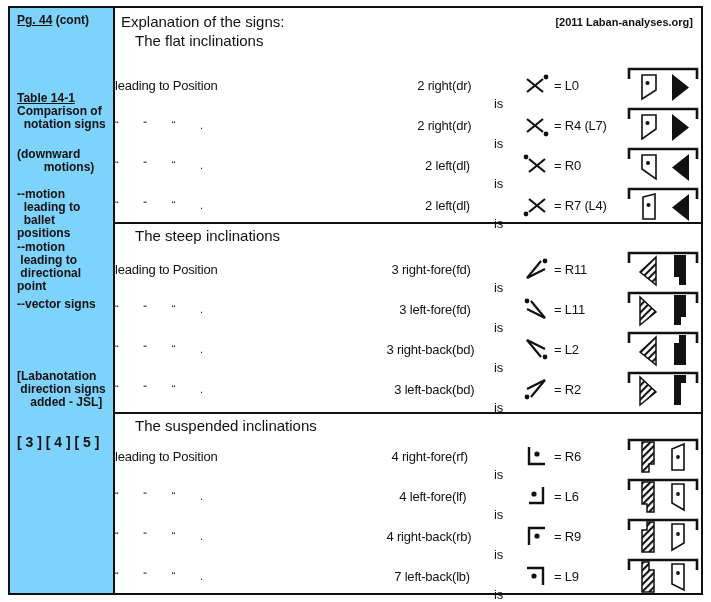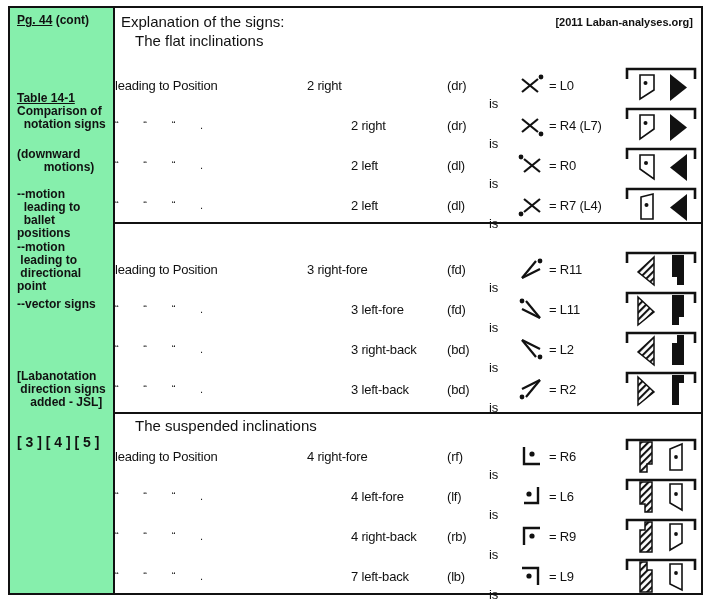--- a/index.html
+++ b/index.html
@@ -1,34 +1,34 @@
 <!DOCTYPE html>
 <html><head>
 <meta charset="utf-8">
 <style>
   html,body{margin:0;padding:0;background:#fff;}
   #page{position:relative;width:711px;height:602px;background:#fff;
         font-family:"Liberation Sans", sans-serif;color:#111;overflow:hidden;}
   #frame{position:absolute;left:8px;top:6px;width:691px;height:585px;border:2px solid #111;}
   
-  #sidebar{position:absolute;left:0;top:0;width:103px;height:100%;background:#86efac;
+  #sidebar{position:absolute;left:0;top:0;width:103px;height:100%;background:#7dd3fc;
            border-right:2px solid #111;font-size:12px;font-weight:bold;line-height:13px;}
   .sb{position:absolute;left:7px;right:2px;white-space:pre-wrap;}
   .u{text-decoration:underline;}
   
   #main{position:absolute;left:105px;top:0;right:0;bottom:0;border-radius:24px;}
   .title{position:absolute;top:5px;left:6px;font-size:15px;}
   .credit{position:absolute;top:8px;right:8px;font-size:11px;font-weight:bold;}
   .heading{position:absolute;left:20px;font-size:15px;}
   .divider{position:absolute;left:0;right:0;border-top:2px solid #111;}
   .row{position:absolute;left:0;right:0;height:40px;display:flex;align-items:center;
        font-size:13px;letter-spacing:-0.2px;}
   .lead{flex:0 0 192px;text-align:left;}
   .rq .lead{flex:0 0 236px;font-size:11px;word-spacing:22px;color:#222;}
-  .pos{flex:0 0 140px;}
+  .pos{flex:0 0 140px;margin-left:5px;text-align:right;}
   .rq .pos{flex:0 0 96px;}
   .abbr{flex:0 0 42px;}
   .isw{flex:0 0 24px;margin-top:37px;}
   .sym{flex:0 0 36px;display:flex;justify-content:center;align-items:center;}
   .eq{flex:0 0 72px;}
   .icon{margin-left:auto;margin-right:3px;display:flex;align-items:center;}
   svg{display:block;}
 </style>
 </head>
 <body>
@@ -165,20 +165,21 @@
         <svg width="74" height="38" viewBox="0 0 74 38">
               <path d="M3,13 L3,3 L71,3 L71,13" fill="none" stroke="#111" stroke-width="2.6"></path>
               <path d="M17,11 L29,8 L29,33 L17,33 Z" fill="#fff" stroke="#111" stroke-width="1.6"></path>
               <circle cx="22.5" cy="19" r="2" fill="#111"></circle>
               <path d="M63,8 L46,21.5 L63,35 Z" fill="#111"></path>
             </svg>
       </span>
     </div>
 
     <div class="divider" style="top:214px"></div>
+    <div class="heading" style="top:219px">The steep inclinations</div>
 
     <div class="row" style="top:241px">
       <span class="lead">leading to Position</span>
       <span class="pos">3 right-fore</span>
       <span class="abbr">(fd)</span>
       <span class="isw">is</span>
       <span class="sym">
         <svg width="28" height="24" viewBox="0 0 28 24">
               <g stroke="#111" stroke-width="2.2">
                 <line x1="5" y1="21" x2="19" y2="4"></line>

